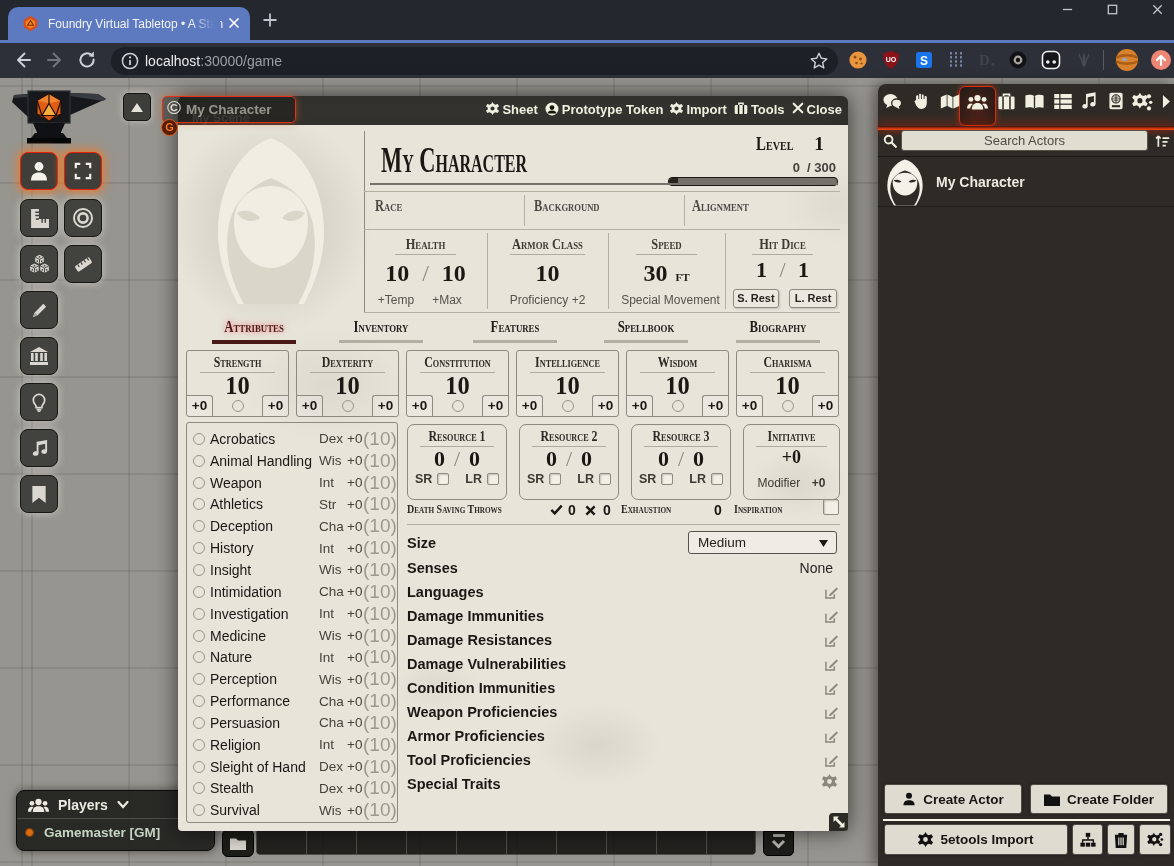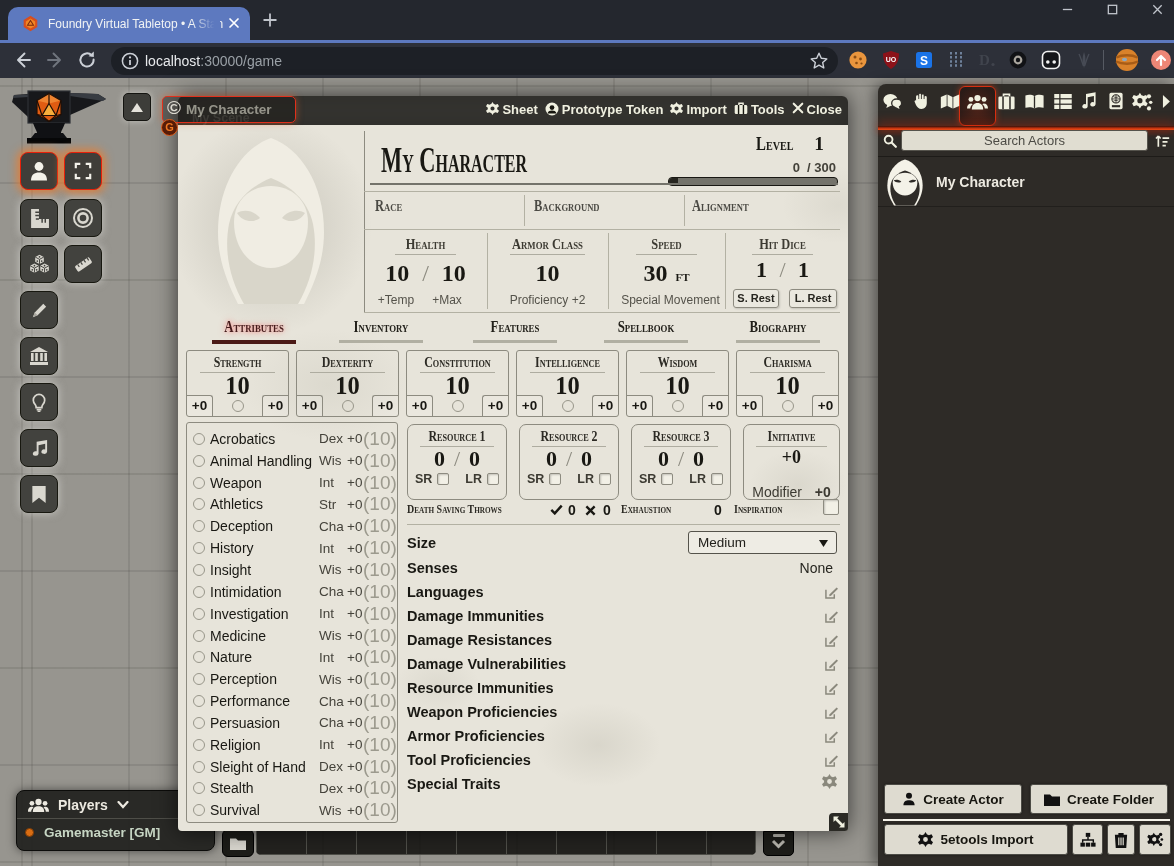--- a/index.html
+++ b/index.html
@@ -655,21 +655,21 @@
             <span>0</span>
           </div>
           <div class="srlr">SR <div class="cbox"></div><span style="width:6px"></span>LR <div class="cbox"></div></div>
         </div>
       <div class="res" style="left:565px;width:97px">
           <div class="al serif">Initiative</div>
           <div class="au"></div>
           <div class="vals" style="font-size:18px;line-height:21px">
             <span>+0</span>
           </div>
-          <div class="srlr" style="font-weight:normal;font-size:14px;margin-top:16px">Modifier&nbsp;&nbsp; <b>+0</b></div>
+          <div class="srlr" style="font-weight:normal;font-size:12px;margin-top:8px">Modifier&nbsp;&nbsp; <b>+0</b></div>
         </div>
 
       <div class="trlab serif" style="top:377px;font-size:12.5px;color:#2c2a24;transform:scaleX(.8);transform-origin:0 0;white-space:nowrap">Death Saving Throws</div>
       <svg class="abs" style="left:372px;top:379px" width="13" height="11" viewBox="0 0 15 12">
           <path d="M1.5 6.5 L5.5 10.5 L13.5 1.5" stroke="#191813" stroke-width="2.8" fill="none"></path>
         </svg>
       <div class="abs" style="left:390px;top:377px;font-size:14px;font-weight:bold">0</div>
       <svg class="abs" style="left:407px;top:380px" width="11" height="11" viewBox="0 0 12 12">
           <path d="M1.5 1.5 L10.5 10.5 M10.5 1.5 L1.5 10.5" stroke="#191813" stroke-width="2.6" fill="none"></path>
         </svg>
@@ -683,21 +683,21 @@
       <div class="trlab" style="top:410px">Size</div>
       <div id="sizesel">Medium<svg class="abs" style="right:8px;top:8px" width="9" height="7" viewBox="0 0 9 7">
             <polygon points="0,0 9,0 4.5,7" fill="#191813"></polygon>
           </svg></div>
       <div class="trlab" style="top:435px">Senses</div>
       <div class="abs" style="left:595px;top:435px;width:60px;text-align:right;font-size:14px;color:#26251f">None</div>
       <div class="trlab" style="top:459px">Languages</div>
       <div class="trlab" style="top:483px">Damage Immunities</div>
       <div class="trlab" style="top:507px">Damage Resistances</div>
       <div class="trlab" style="top:531px">Damage Vulnerabilities</div>
-      <div class="trlab" style="top:555px">Resource Immunities</div>
+      <div class="trlab" style="top:555px">Condition Immunities</div>
       <div class="trlab" style="top:579px">Weapon Proficiencies</div>
       <div class="trlab" style="top:603px">Armor Proficiencies</div>
       <div class="trlab" style="top:627px">Tool Proficiencies</div>
       <div class="trlab" style="top:651px">Special Traits</div>
       <svg class="tredit" style="top:461px" viewBox="0 0 14 14">
           <path d="M1 4 V13 H10 V9" fill="none" stroke="#8a887c" stroke-width="1.6"></path>
           <path d="M5 9 L12.5 1.5 L14 3 L6.5 10.5 L4.5 11 Z" fill="#8a887c"></path>
         </svg>
       <svg class="tredit" style="top:485px" viewBox="0 0 14 14">
           <path d="M1 4 V13 H10 V9" fill="none" stroke="#8a887c" stroke-width="1.6"></path>

